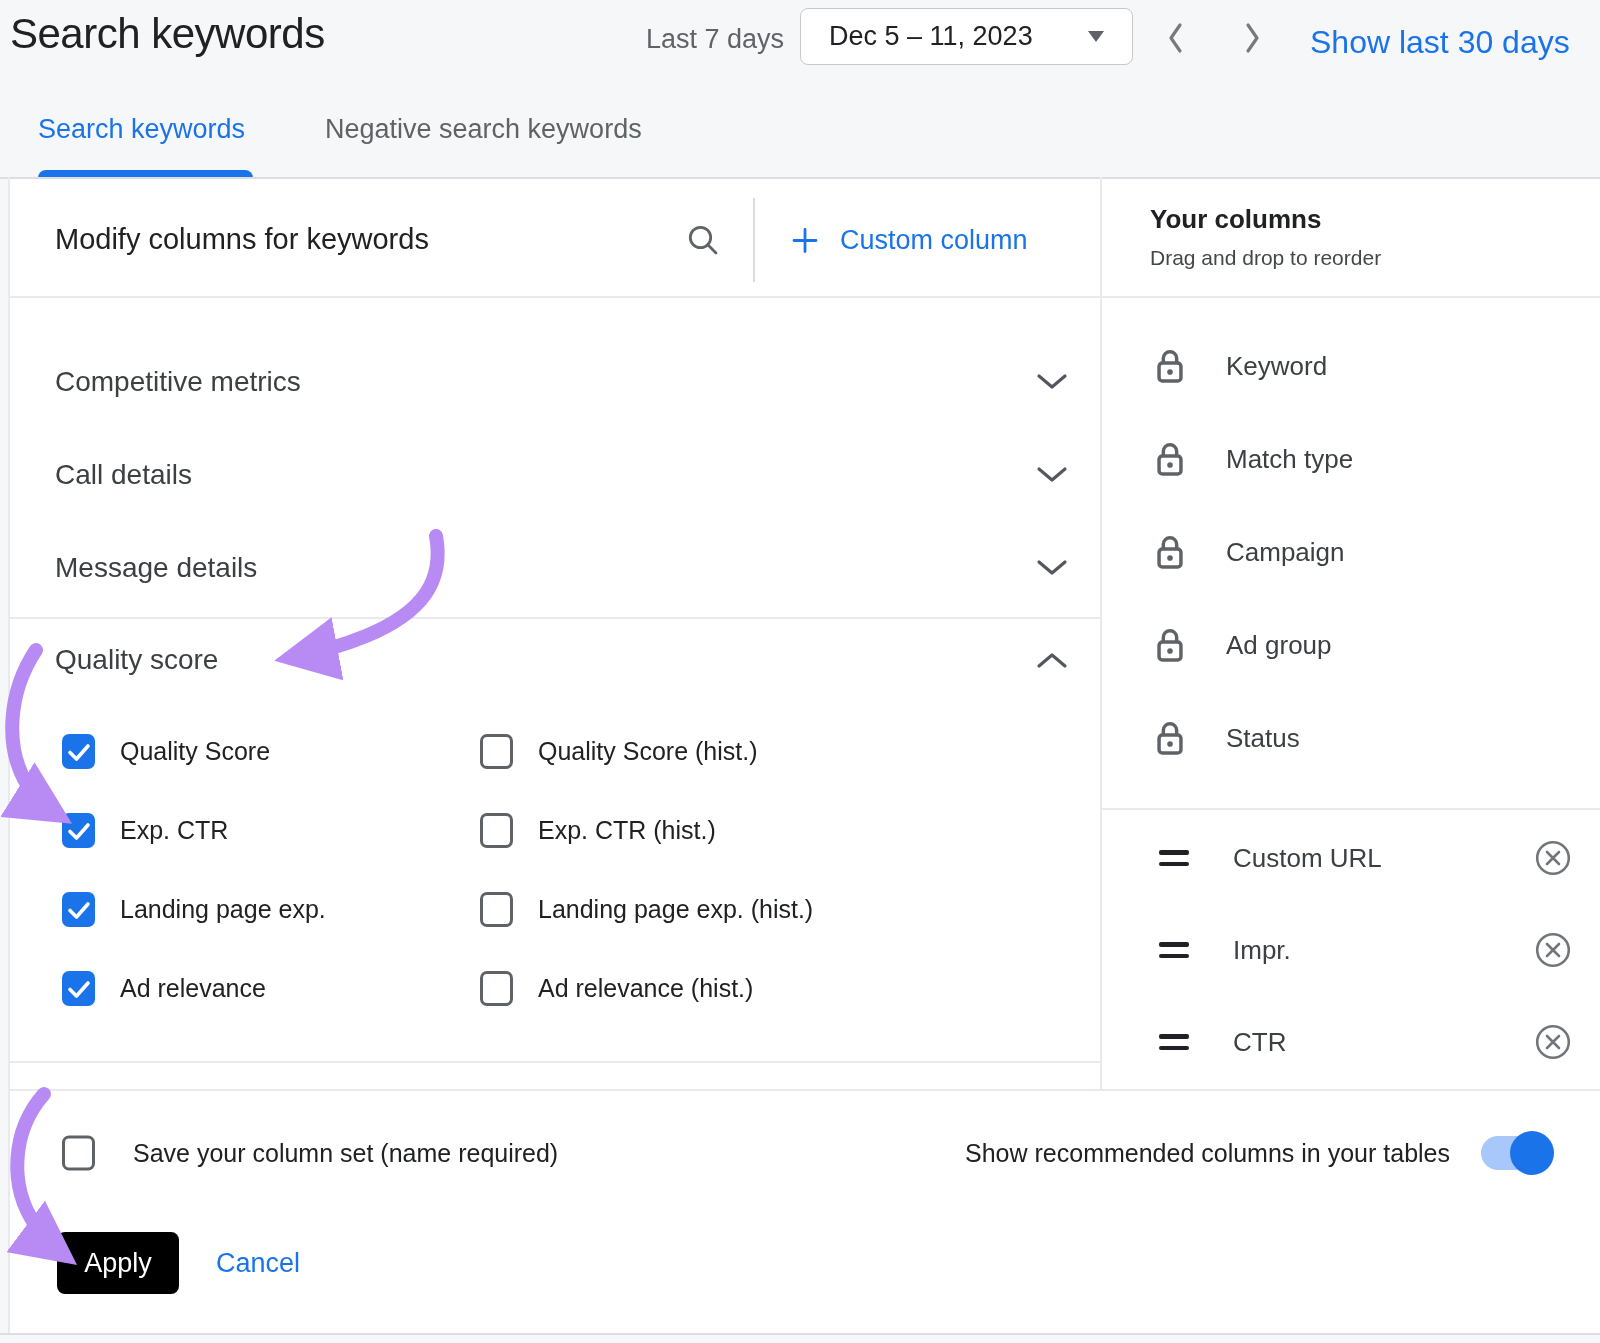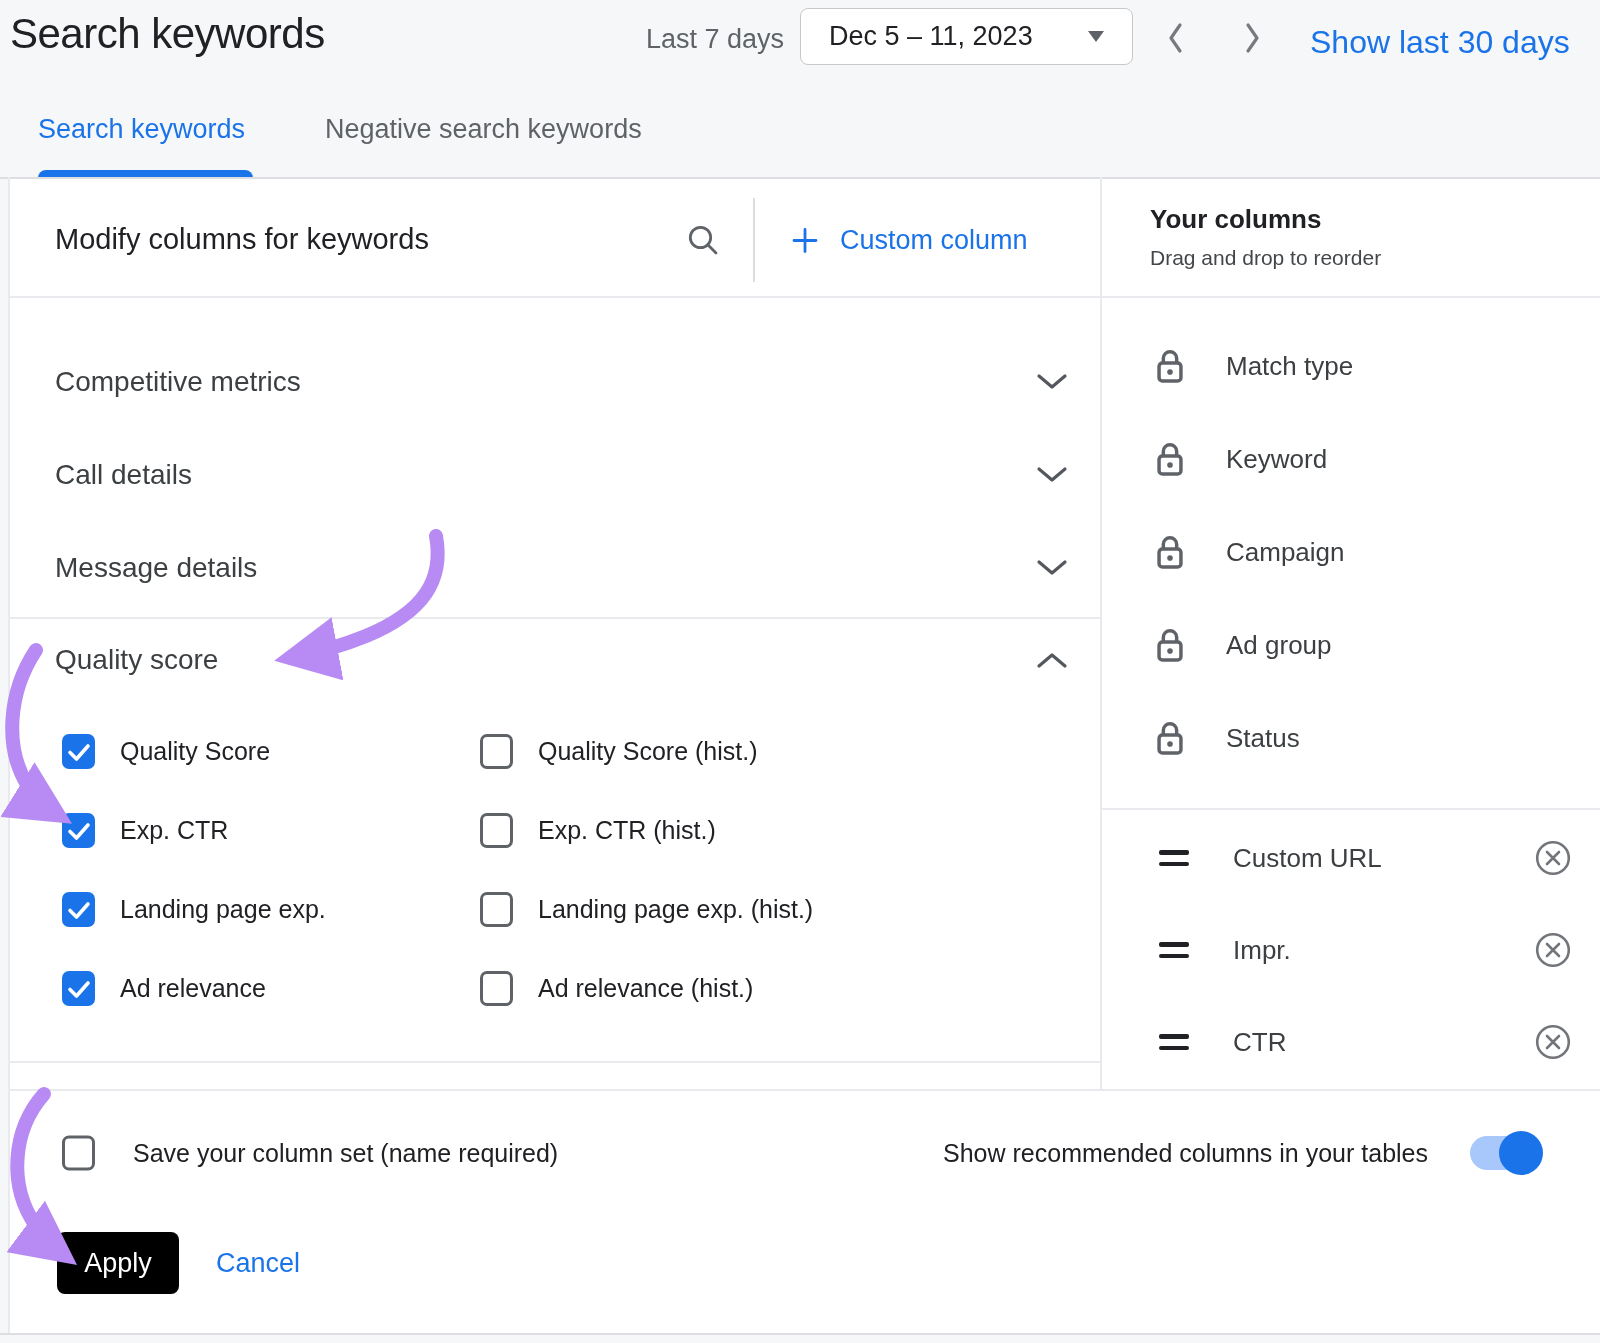--- a/index.html
+++ b/index.html
@@ -50,21 +50,21 @@
   .yc-label{font-size:26px;color:#3c4043;}
   .drag-list{left:1159px;top:812px;width:413px;}
   .drag-row{height:92px;display:flex;align-items:center;}
   .drag-handle{display:flex;flex-direction:column;gap:7px;cursor:grab;}
   .drag-handle .bar{width:30px;height:4.5px;background:#202124;border-radius:2px;}
   .drag-row .yc-label{margin-left:44px;}
   .remove-btn{margin-left:auto;cursor:pointer;display:flex;}
   .footer-save{left:62px;top:1153px;transform:translateY(-50%);display:flex;align-items:center;gap:38px;
                cursor:pointer;}
   .footer-save .opt-label{font-size:25px;}
-  .footer-right{right:60px;top:1153px;transform:translateY(-50%);display:flex;align-items:center;gap:30px;}
+  .footer-right{right:49px;top:1153px;transform:translateY(-50%);display:flex;align-items:center;gap:19px;}
   .footer-right .lbl{font-size:25px;color:#202124;margin-right:12px;}
   .toggle{position:relative;width:70px;height:34px;border-radius:17px;background:#a8c7fa;cursor:pointer;flex:none;}
   .toggle .knob{position:absolute;right:-3px;top:-5px;width:44px;height:44px;border-radius:50%;background:#1a73e8;}
   .apply-btn{left:57px;top:1232px;width:122px;height:62px;border-radius:8px;background:#000000;color:#fff;
              font-size:27px;font-weight:500;display:flex;align-items:center;justify-content:center;cursor:pointer;}
   .cancel-btn{left:216px;top:1263px;transform:translateY(-50%);font-size:27px;}
   .arrows{left:0;top:0;pointer-events:none;z-index:10;}
 </style>
 </head>
 <body>
@@ -204,29 +204,29 @@
   <div class="abs yc-title">Your columns</div>
   <div class="abs yc-sub">Drag and drop to reorder</div>
 
   <div class="abs locked-list">
     <div class="locked-row">
       <svg width="32" height="38" viewBox="0 0 24 28">
         <path d="M7 11 V7.5 a5 5 0 0 1 10 0 V11" fill="none" stroke="#5f6368" stroke-width="2.6"></path>
         <rect x="3.8" y="11" width="16.4" height="13.5" rx="2.5" fill="none" stroke="#5f6368" stroke-width="2.6"></rect>
         <circle cx="12" cy="17.7" r="2.1" fill="#5f6368"></circle>
       </svg>
+      <span class="yc-label">Keyword</span>
+    </div>
+    <div class="locked-row">
+      <svg width="32" height="38" viewBox="0 0 24 28">
+        <path d="M7 11 V7.5 a5 5 0 0 1 10 0 V11" fill="none" stroke="#5f6368" stroke-width="2.6"></path>
+        <rect x="3.8" y="11" width="16.4" height="13.5" rx="2.5" fill="none" stroke="#5f6368" stroke-width="2.6"></rect>
+        <circle cx="12" cy="17.7" r="2.1" fill="#5f6368"></circle>
+      </svg>
       <span class="yc-label">Match type</span>
-    </div>
-    <div class="locked-row">
-      <svg width="32" height="38" viewBox="0 0 24 28">
-        <path d="M7 11 V7.5 a5 5 0 0 1 10 0 V11" fill="none" stroke="#5f6368" stroke-width="2.6"></path>
-        <rect x="3.8" y="11" width="16.4" height="13.5" rx="2.5" fill="none" stroke="#5f6368" stroke-width="2.6"></rect>
-        <circle cx="12" cy="17.7" r="2.1" fill="#5f6368"></circle>
-      </svg>
-      <span class="yc-label">Keyword</span>
     </div>
     <div class="locked-row">
       <svg width="32" height="38" viewBox="0 0 24 28">
         <path d="M7 11 V7.5 a5 5 0 0 1 10 0 V11" fill="none" stroke="#5f6368" stroke-width="2.6"></path>
         <rect x="3.8" y="11" width="16.4" height="13.5" rx="2.5" fill="none" stroke="#5f6368" stroke-width="2.6"></rect>
         <circle cx="12" cy="17.7" r="2.1" fill="#5f6368"></circle>
       </svg>
       <span class="yc-label">Campaign</span>
     </div>
     <div class="locked-row">

